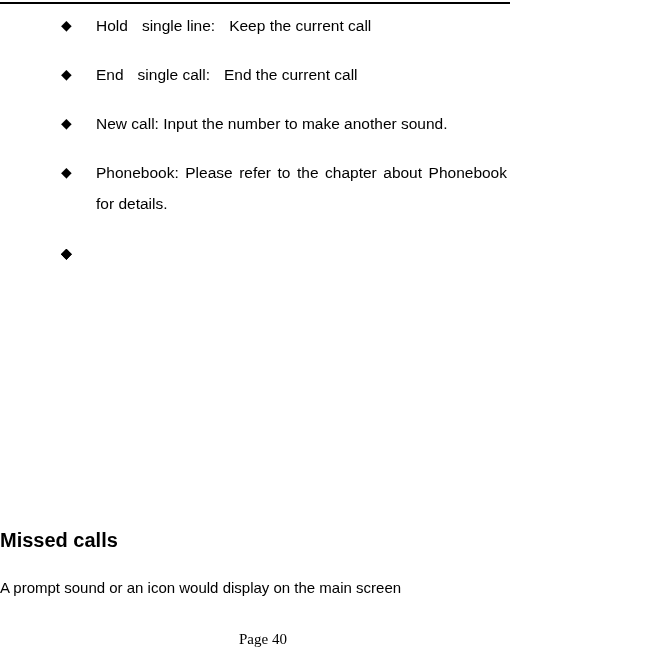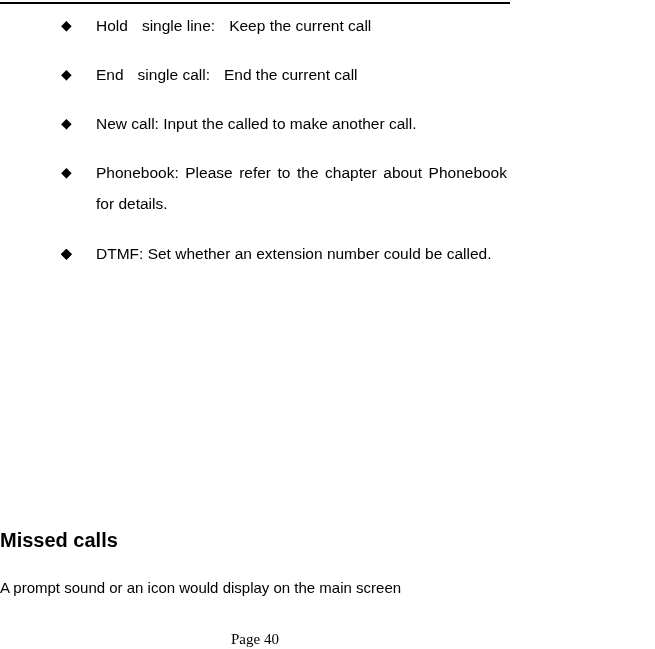--- a/index.html
+++ b/index.html
@@ -95,21 +95,21 @@
   .body-line {
     position: absolute;
     left: 0;
     font-size: 15px;
     line-height: 20px;
     white-space: nowrap;
   }
 
   .page-footer {
     position: absolute;
-    left: 0;
+    left: 8px;
     width: 510px;
     text-align: center;
     font-family: "Liberation Serif", serif;
     font-size: 15px;
     line-height: 18px;
   }
 </style>
 </head>
 <body>
 
@@ -124,21 +124,21 @@
       <span class="txt"><span>Hold</span><span class="gap-wide"></span><span>single line:</span><span class="gap-wide"></span><span>Keep the current call</span></span>
     </div>
 
     <div class="bullet-item no-justify" style="margin-bottom:18px;">
       <span class="bullet-marker">◆</span>
       <span class="txt"><span>End</span><span class="gap-wide"></span><span>single call:</span><span class="gap-wide"></span><span>End the current call</span></span>
     </div>
 
     <div class="bullet-item no-justify" style="margin-bottom:18px;">
       <span class="bullet-marker">◆</span>
-      <span class="txt">New call: Input the called to make another call.</span>
+      <span class="txt">New call: Input the number to make another sound.</span>
     </div>
 
     <div class="bullet-item" style="margin-bottom:19px;">
       <span class="bullet-marker">◆</span>
       <span class="txt">Phonebook: Please refer to the chapter about Phonebook for details.</span>
     </div>
 
     <div class="bullet-item" style="margin-bottom:19px;">
       <span class="bullet-marker">◆</span>
     </div>
@@ -146,21 +146,20 @@
     <div class="bullet-item no-justify" style="margin-bottom:18px;">
       <span class="bullet-marker">◆</span>
     </div>
 
     <div class="bullet-item" style="margin-bottom:19px;">
       <span class="bullet-marker">◆</span>
     </div>
 
     <div class="bullet-item last-of-list">
       <span class="bullet-marker">◆</span>
-      <span class="txt">DTMF: Set whether an extension number could be called.</span>
     </div>
 
   </div>
 
   <div class="section-heading" style="top:530px;">Missed calls</div>
 
   <div class="body-line" style="top:578px;">A prompt sound or an icon would display on the main screen</div>
 
   <div class="page-footer" style="top:630px;">Page 40</div>
 

